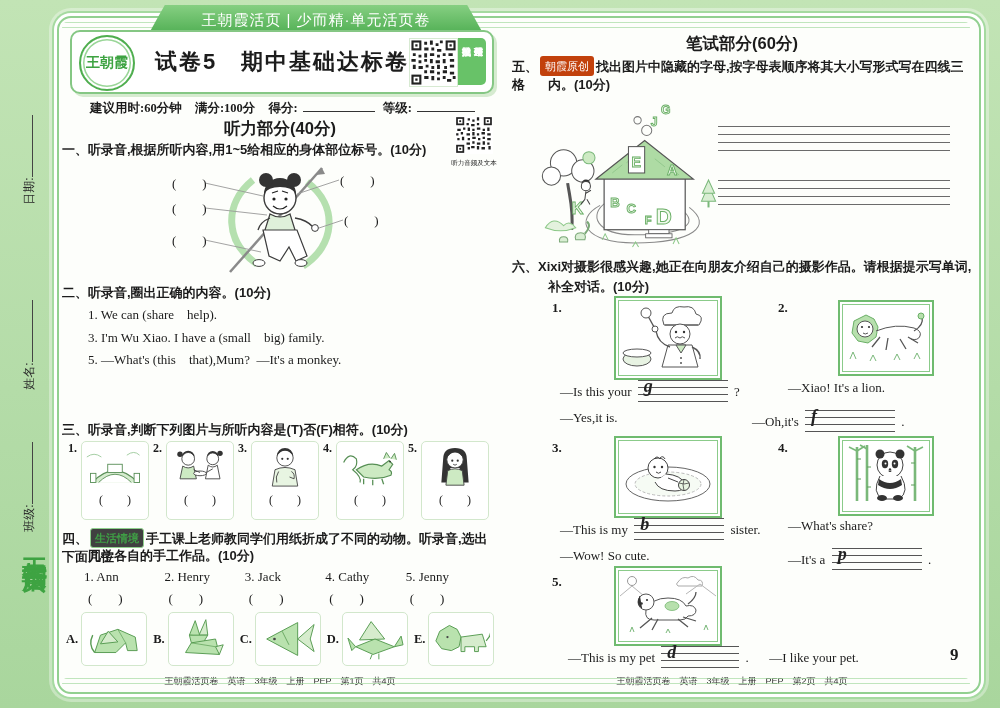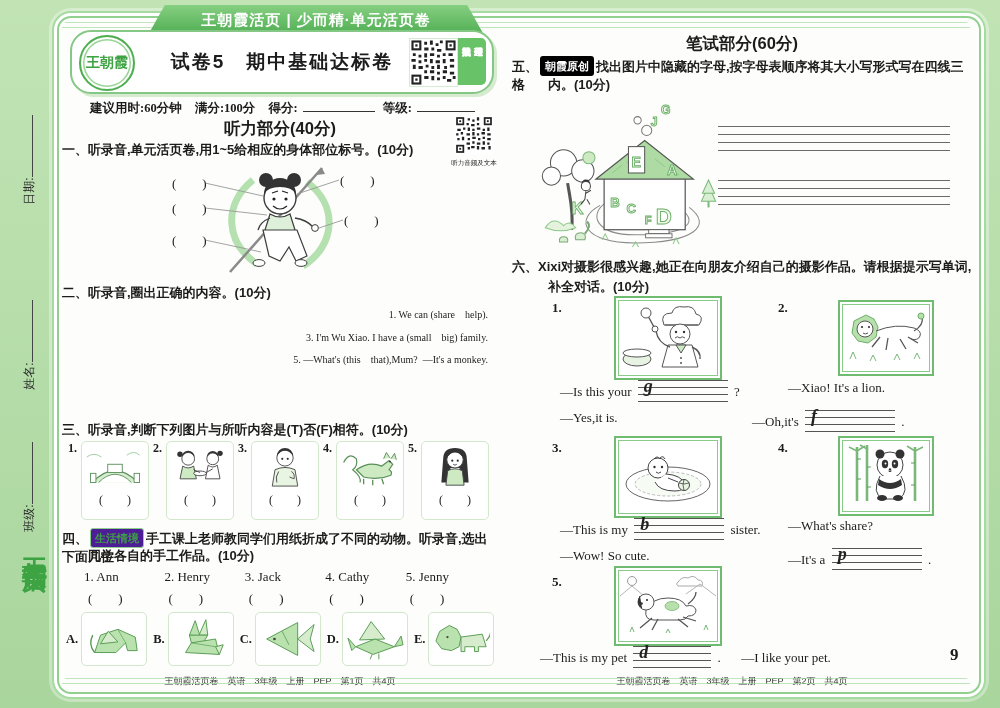--- a/index.html
+++ b/index.html
@@ -13,73 +13,73 @@
          box-shadow:0 0 0 3px #ffffff,0 0 0 5px #a5daa0,0 0 0 8px rgba(255,255,255,.35);}
   .top-waves{left:62px;top:22px;width:908px;height:10px;z-index:1;
          background:repeating-linear-gradient(180deg,#9fd89b 0 1.5px,transparent 1.5px 4.8px);
          opacity:.65;border-radius:6px;}
   .bot-waves{left:62px;top:678px;width:908px;height:10px;z-index:1;
          background:repeating-linear-gradient(180deg,#9fd89b 0 1.5px,transparent 1.5px 4.8px);
          opacity:.65;border-radius:6px;}
   .banner{left:148px;top:5px;width:336px;height:30px;z-index:5;
           background:linear-gradient(180deg,#86cf82,#4fae52);
           clip-path:polygon(5% 0,95% 0,100% 100%,0 100%);
-          color:#fff;font-weight:700;font-size:15px;line-height:30px;text-align:center;
+          color:#fff;font-weight:400;font-size:15px;line-height:30px;text-align:center;
           letter-spacing:1px;border-radius:4px;}
   
   .vfield{width:150px;height:16px;transform:rotate(-90deg);font-size:12px;color:#2a2a2a;
           text-align:center;white-space:nowrap;}
   .vline{display:inline-block;width:62px;border-bottom:1px solid #444;height:10px;}
   .brand-vert{left:11px;top:538px;width:40px;height:152px;writing-mode:vertical-rl;text-orientation:upright;
           font-family:"Liberation Serif",serif;font-weight:700;font-size:25px;color:#3ea342;letter-spacing:3px;}
   
   .titlebar{left:70px;top:30px;width:420px;height:60px;background:#fff;border:2px solid #85c784;
-            border-radius:21px;z-index:6;box-shadow:3px 3px 0 rgba(140,200,130,.35);}
+            border-radius:10px;z-index:6;box-shadow:3px 3px 0 rgba(140,200,130,.35);}
   .logo{position:absolute;left:7px;top:3px;width:52px;height:52px;border-radius:50%;
         border:2px solid #4fae4f;box-shadow:inset 0 0 0 2px #fff,inset 0 0 0 3.5px #9ad698;
         display:flex;align-items:center;justify-content:center;
         font-family:"Liberation Serif",serif;font-weight:700;color:#3ea342;font-size:14px;}
   .ttext{position:absolute;left:0;top:0;width:100%;height:100%;display:flex;align-items:center;
-         justify-content:center;font-size:19px;font-weight:800;letter-spacing:2px;}
+         justify-content:center;font-size:22px;font-weight:800;letter-spacing:2px;}
   .qrblock{position:absolute;right:6px;top:6px;height:47px;display:flex;z-index:7;}
   .qrbox{width:47px;height:47px;background:#fff;border:1px solid #d7ead2;}
   .qrlabel{width:26px;background:#68c268;border-radius:0 5px 5px 0;display:flex;flex-direction:row;
            justify-content:center;gap:1px;padding:2px 1px;}
   .qrlabel span{writing-mode:vertical-rl;text-orientation:upright;font-size:9px;line-height:11px;
            color:#fff;font-weight:700;}
   .meta{left:70px;top:99px;width:420px;text-align:center;font-size:12.5px;font-weight:700;
         font-family:"Liberation Serif",serif;}
   .meta span.part{margin:0 5px;}
   .blank{display:inline-block;border-bottom:1px solid #333;height:12px;vertical-align:baseline;}
   .w72{width:72px}.w58{width:58px}
   .sec-head{width:420px;text-align:center;font-size:16.5px;font-weight:800;}
   .qr2{left:450px;top:116px;width:48px;text-align:center;z-index:6;}
   .qr2 .cap{font-size:6.5px;margin-top:1px;white-space:nowrap;}
   .qline{font-size:13px;font-weight:700;line-height:18px;}
-  .q2items div{font-family:"Liberation Serif",serif;font-size:10px;line-height:22.5px;white-space:pre-wrap;text-align:right;}
+  .q2items div{font-family:"Liberation Serif",serif;font-size:13px;line-height:22.5px;white-space:pre-wrap;}
   
   .cellrow{display:flex;gap:4px;}
   .q3cell{position:relative;padding-left:13px;}
   .cellnum{position:absolute;left:0;top:0;font-size:12px;font-weight:700;font-family:"Liberation Serif",serif;}
   .imgbox{width:66px;height:74px;background:#fff;border:1.5px solid #d2e7cc;border-radius:5px;
           display:flex;flex-direction:column;align-items:center;justify-content:flex-start;padding-top:3px;}
   .imgbox .paren{font-size:12px;margin-top:3px;font-family:"Liberation Serif",serif;}
   
   .namesrow,.parenrow{display:flex;width:402px;justify-content:space-between;}
   .namesrow span,.parenrow span{flex:1;font-family:"Liberation Serif",serif;font-size:13px;}
   .parenrow span{padding-left:4px;}
   .optrow{display:flex;gap:6px;}
   .opt{display:flex;align-items:center;gap:3px;}
   .optlabel{font-size:12.5px;font-weight:700;font-family:"Liberation Serif",serif;}
   .obox{width:64px;height:52px;background:#fff;border:1.5px solid #d2e7cc;border-radius:5px;
         display:flex;align-items:center;justify-content:center;}
   .footer{font-size:9px;color:#333;text-align:center;white-space:pre-wrap;}
-  .badge-solid{display:inline-block;background:#000000;color:#fff;font-size:11px;font-weight:700;
+  .badge-solid{display:inline-block;background:#c2410c;color:#fff;font-size:11px;font-weight:400;
         padding:1px 5px;border-radius:3px;vertical-align:1px;margin:0 2px;}
-  .badge-outline{display:inline-block;background:#4c1d95;color:#3f9e45;border:1px solid #8fd08c;
+  .badge-outline{display:inline-block;background:#404040;color:#3f9e45;border:1px solid #8fd08c;
         font-size:11px;font-weight:700;padding:0 4px;border-radius:3px;vertical-align:1px;margin:0 2px;}
   
   .wgrid{width:232px;height:25px;background:repeating-linear-gradient(180deg,#6b6b6b 0 1px,transparent 1px 8px);}
   
   .q6num{font-size:13px;font-weight:700;font-family:"Liberation Serif",serif;}
   .photo{background:#fff;border:2px solid #6fbb6f;padding:2px;}
   .pinner{border:1px solid #8bcb8a;padding:1px;background:#fff;display:block;}
   .dline{font-family:"Liberation Serif",serif;font-size:13px;white-space:nowrap;}
   .ansblank{display:inline-block;position:relative;width:90px;height:22px;margin:0 3px;vertical-align:-6px;
         background:repeating-linear-gradient(180deg,#555 0 1px,transparent 1px 7px);}
@@ -150,21 +150,21 @@
       <rect x="27.7" y="3.7" width="1.6" height="1.6" fill="#222"></rect>
     <rect x="1" y="25" width="7" height="7" fill="#222"></rect>
       <rect x="2.5" y="26.5" width="4" height="4" fill="#fff"></rect>
       <rect x="3.7" y="27.7" width="1.6" height="1.6" fill="#222"></rect>
     <path fill="#222" d="M11 2h2v2h-2zM15 3h2v2h-2zM19 1h2v3h-2zM10 6h2v2h-2zM14 7h3v2h-3zM19 6h2v2h-2zM2 11h3v2H2zM7 10h2v2H7zM11 10h2v3h-2zM15 11h2v2h-2zM19 10h3v2h-3zM24 11h2v2h-2zM28 10h2v3h-2zM1 15h2v2H1zM5 14h2v2H5zM10 15h3v2h-3zM15 14h2v3h-2zM19 15h2v2h-2zM23 14h3v2h-3zM28 15h3v2h-3zM2 19h2v2H2zM6 18h2v3H6zM11 19h2v2h-2zM15 18h3v2h-3zM20 19h2v2h-2zM24 18h2v2h-2zM28 19h3v2h-3zM10 23h3v2h-3zM15 22h2v2h-2zM19 23h3v2h-3zM24 22h2v3h-2zM28 23h2v2h-2zM11 27h2v2h-2zM14 26h3v2h-3zM19 26h2v3h-2zM23 27h3v2h-3zM29 26h2v3h-2z"></path>
   </svg>
   <div class="cap">听力音频及文本</div>
 </div>
 
 <div class="abs qline" style="left:62px;top:141px;width:388px">
-  <span>一、</span><span>听录音,单元活页卷,用1~5给相应的身体部位标号。(10分)</span>
+  <span>一、</span><span>听录音,根据所听内容,用1~5给相应的身体部位标号。(10分)</span>
 </div>
 
 <svg class="abs" style="left:135px;top:158px" width="330" height="124" viewBox="0 0 330 124">
   <path d="M118,22 C88,46 90,84 122,106" fill="none" stroke="#9cd596" stroke-width="7" opacity=".75"></path>
   <path d="M172,24 C204,48 200,88 168,108" fill="none" stroke="#9cd596" stroke-width="7" opacity=".75"></path>
   <line x1="95" y1="114" x2="187" y2="10" stroke="#8a8a8a" stroke-width="2.5"></line>
   <polygon points="187,10 181,17 190,16" fill="#8a8a8a"></polygon>
   <circle cx="145" cy="40" r="16" fill="#fff" stroke="#3c3c3c" stroke-width="1.4"></circle>
   <path d="M129,36 a16,16 0 0 1 32,0 q-4,-7 -16,-7 q-12,0 -16,7 z" fill="#333"></path>
   <circle cx="131" cy="22" r="7" fill="#333"></circle>
@@ -545,21 +545,21 @@
       <path d="M20,24 q-4,8 2,12" fill="#333" stroke="#333"></path>
       <circle cx="27" cy="28" r="1.1" fill="#333"></circle>
       <circle cx="21.5" cy="31.5" r="1.3" fill="#333"></circle>
       <ellipse cx="52" cy="34" rx="7" ry="4.5" fill="#b7e0ad" stroke="#6aaf66" stroke-width=".7"></ellipse>
       <path d="M32,46 L20,56 M38,47 L32,58 M58,47 L68,55 M63,45 L76,49" stroke="#555" fill="none" stroke-width="1.3"></path>
       <path d="M68,32 q8,-6 8,-12" fill="none" stroke="#555" stroke-width="1.3"></path>
       <path d="M10,60 l2,-5 l2,5 M84,58 l2,-5 l2,5 M46,61 l2,-4 l2,4" stroke="#7ab87a" fill="none"></path>
     </svg>
   </span>
 </div>
-<div class="abs dline" style="left:540px;top:646px">
+<div class="abs dline" style="left:568px;top:646px">
   <span>—This is my pet</span>
   <span class="ansblank" style="width:78px"><i class="hint">d</i></span>
   <span>.</span>
   <span style="display:inline-block;width:14px"></span>
   <span>—I like your pet.</span>
 </div>
 
 <div class="abs footer" style="left:512px;top:675px;width:440px">王朝霞活页卷　英语　3年级　上册　PEP　第2页　共4页</div>
 <div class="abs pagenum" style="left:950px;top:645px">9</div>
 

